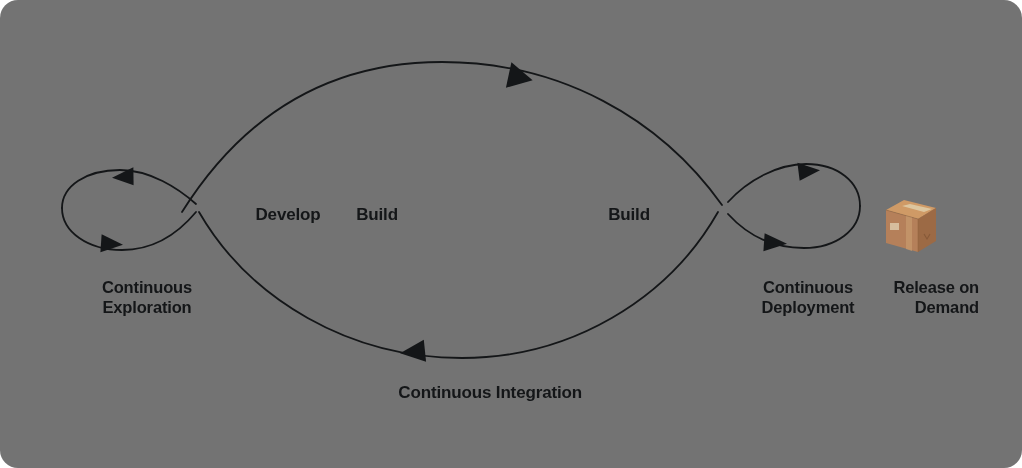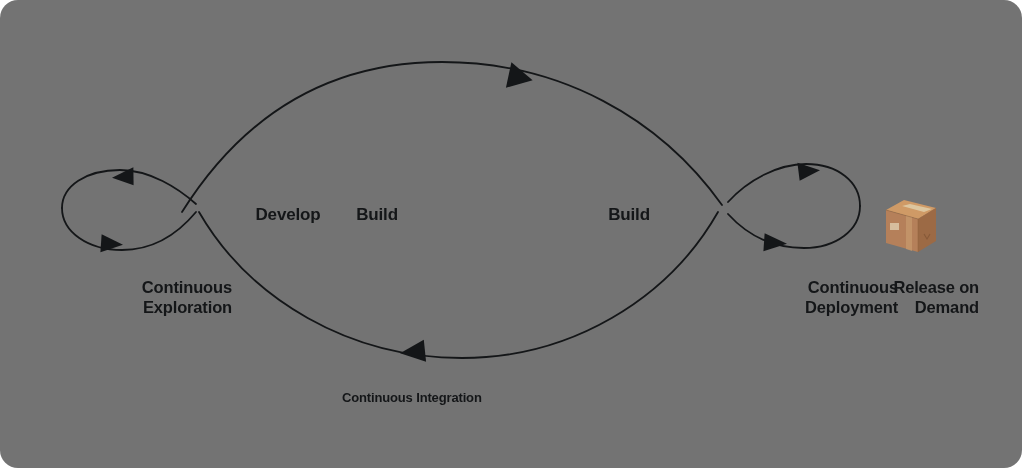--- a/index.html
+++ b/index.html
@@ -33,26 +33,25 @@
     line-height: 1.22;
     white-space: pre-line;
     letter-spacing: -0.15px;
   }
   .stage-label {
     font-size: 17px;
     text-align: center;
   }
   .loop-label {
     font-size: 16.5px;
-    text-align: right;
+    text-align: center;
   }
   .ci-label {
-    font-size: 13px;
-    text-align: left;
-    margin-top: 7px;
+    font-size: 17px;
+    text-align: right;
   }
   .rod-label {
     font-size: 16.5px;
     text-align: right;
   }
   #package-icon-wrap {
     position: absolute;
     left: 884px;
     top: 196px;
     width: 54px;

